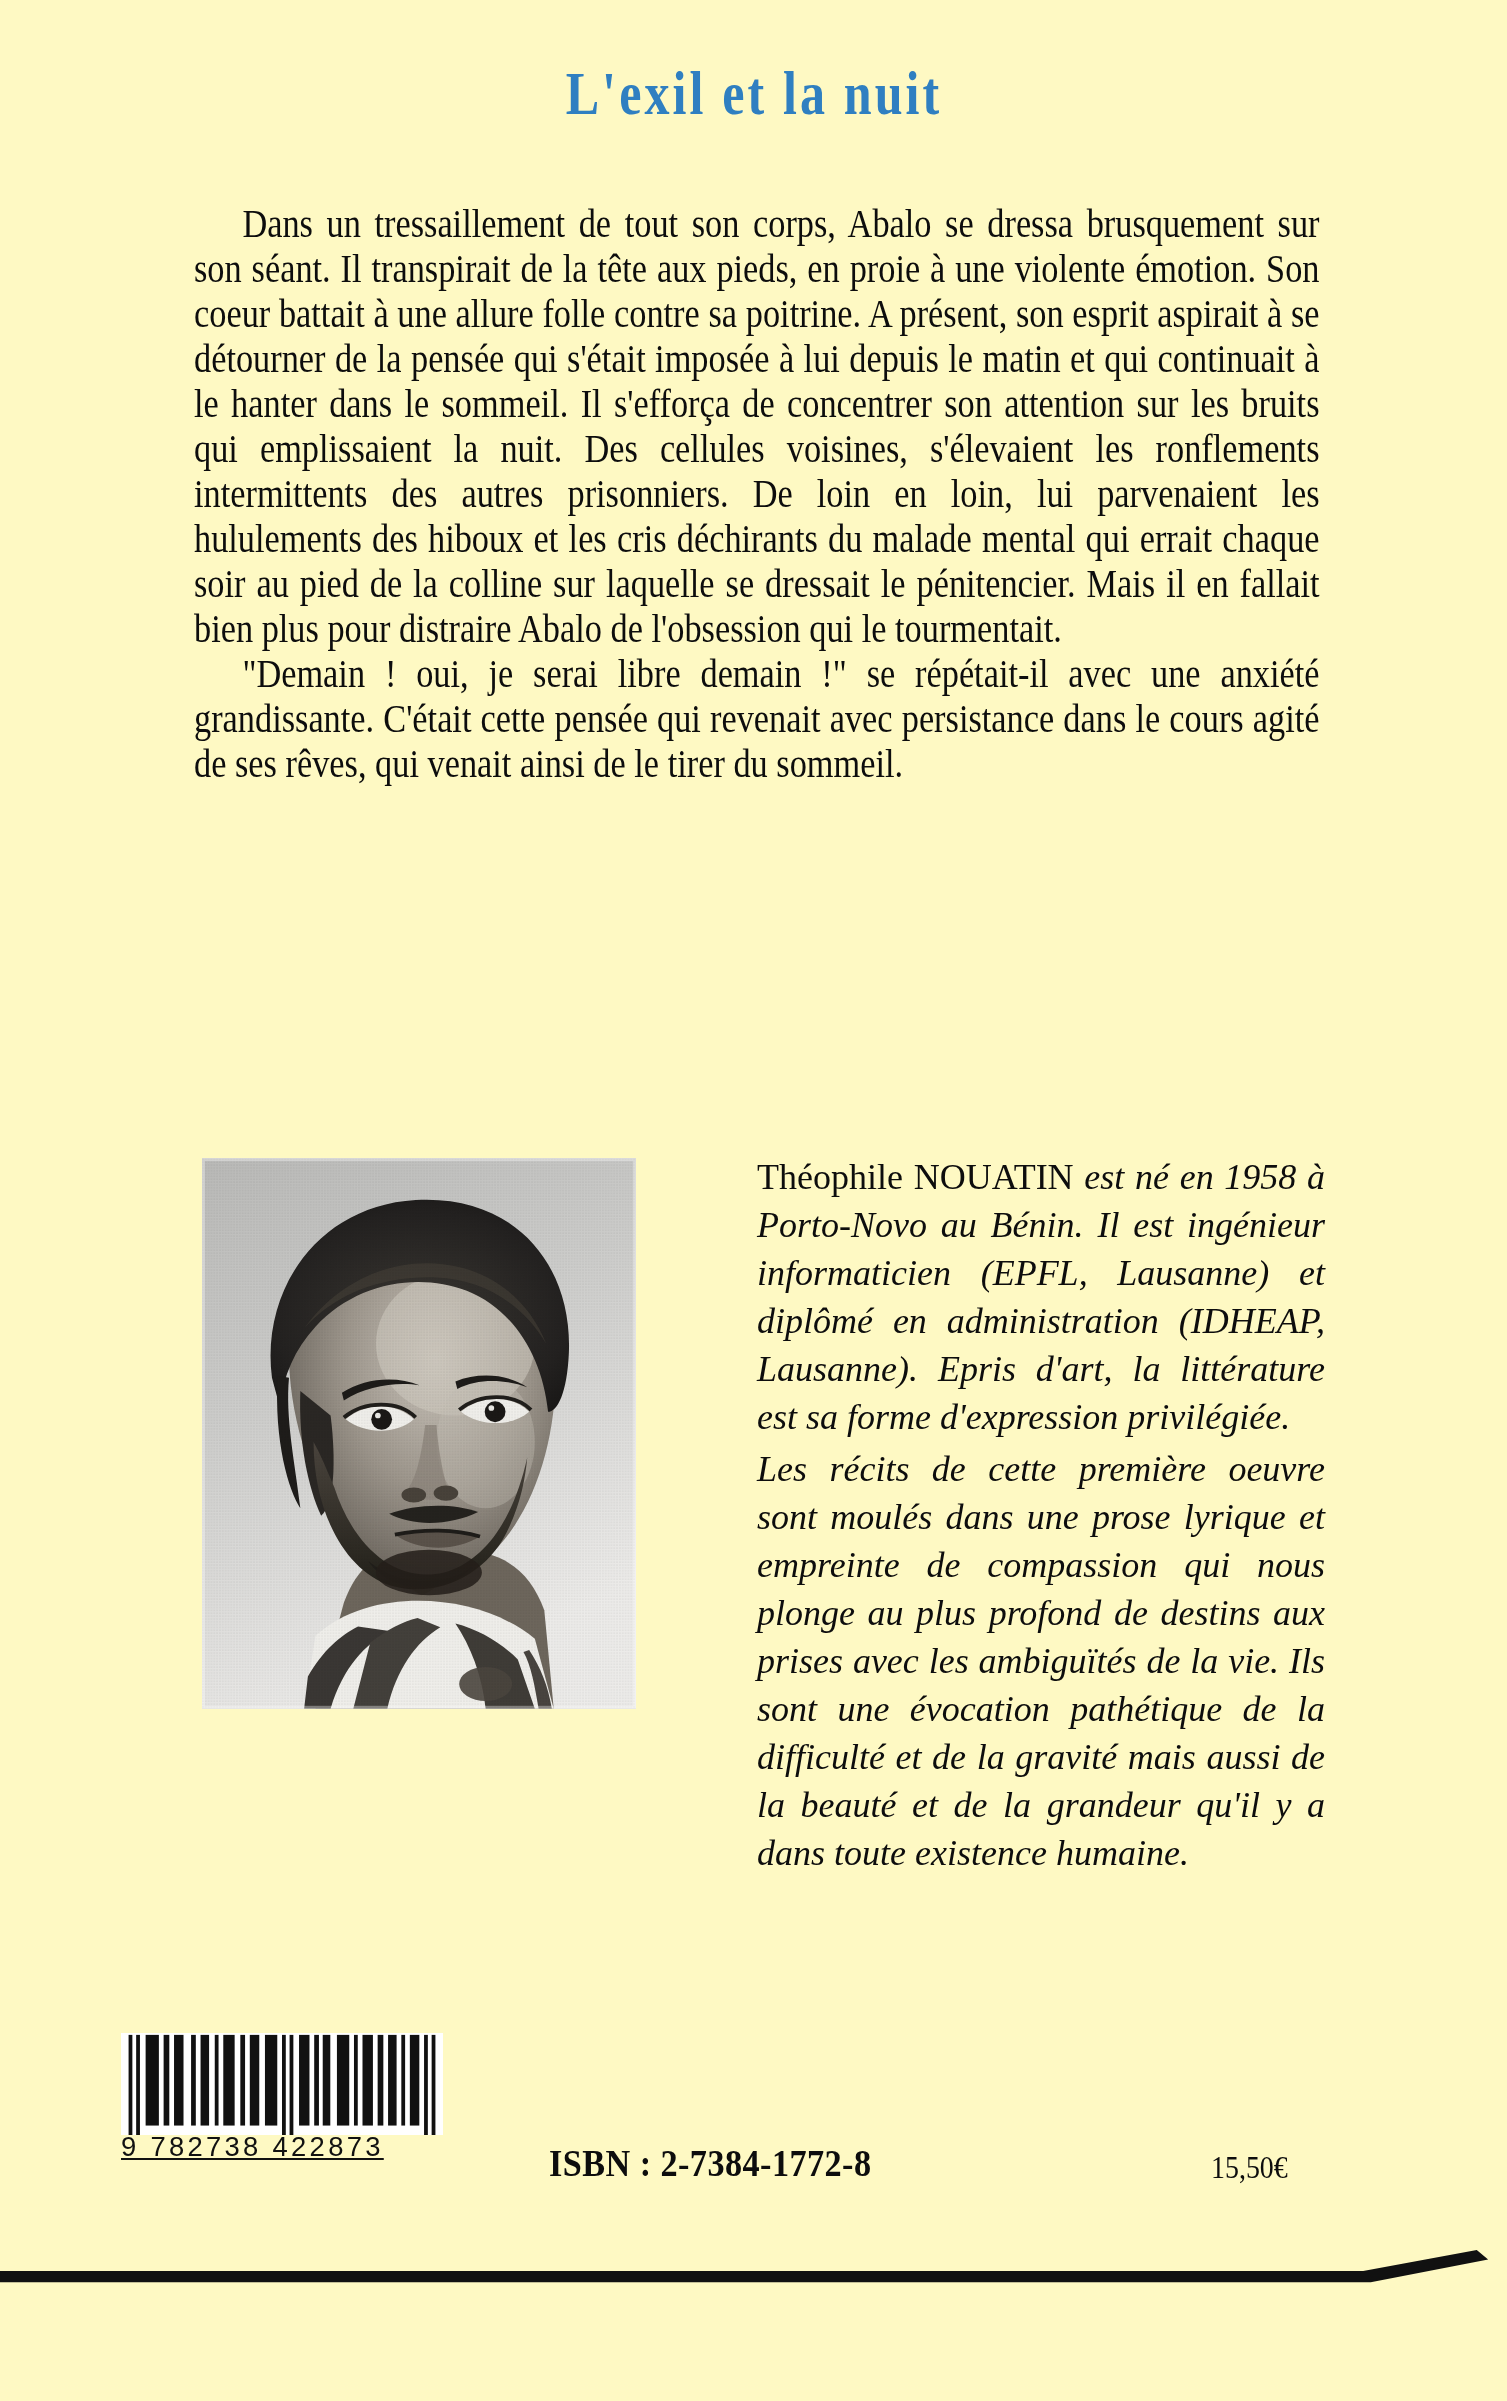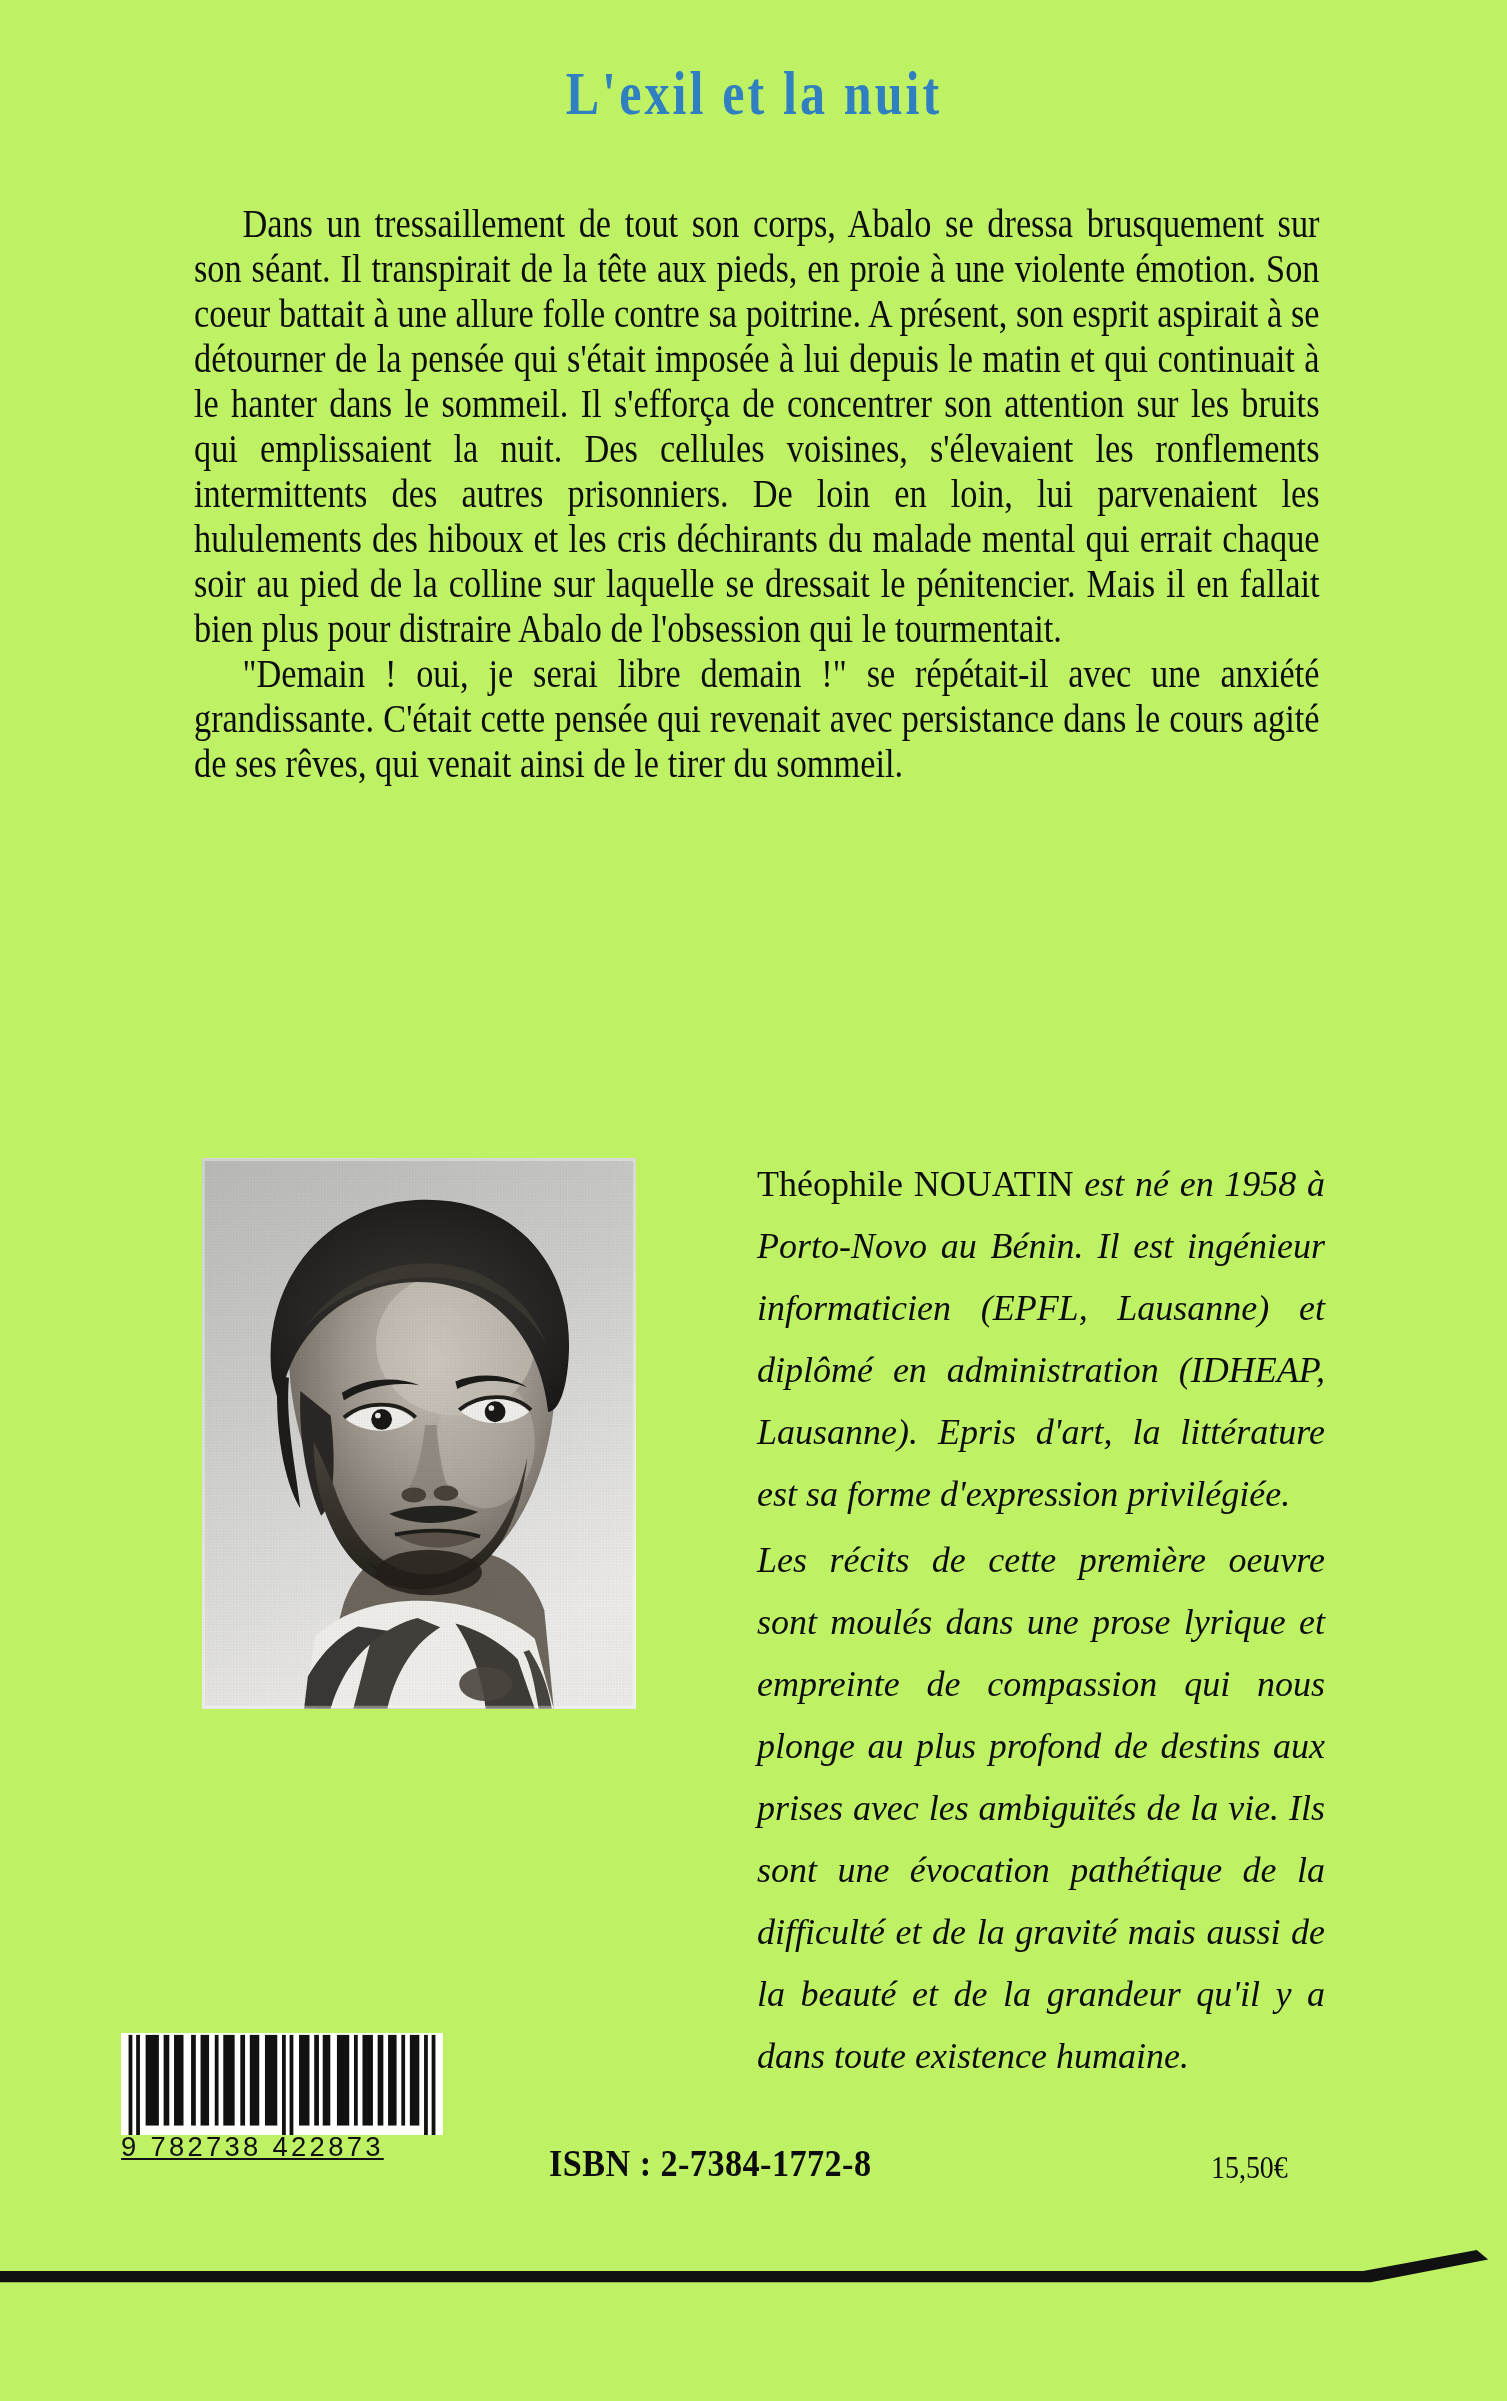--- a/index.html
+++ b/index.html
@@ -13,21 +13,21 @@
     position: relative;
     overflow: hidden;
     font-family: "Liberation Serif", "DejaVu Serif", serif;
     color: #111111;
     background: #fdfdfc;
   }
 
   .page {
     position: absolute;
     inset: 0;
-    background: #bef264;
+    background: #fef9c3;
   }
 
   
   .book-title {
     position: absolute;
     top: 59px;
     left: 0;
     width: 1508px;
     text-align: center;
     color: #2f7fc1;
@@ -73,21 +73,21 @@
   }
   .author-photo svg { display: block; }
 
   
   .bio {
     position: absolute;
     left: 757px;
     top: 1153px;
     width: 568px;
     font-size: 36px;
-    line-height: 62px;
+    line-height: 48px;
     text-align: justify;
     text-justify: inter-word;
     font-style: italic;
     color: #0d0d0d;
   }
   .bio p { margin: 0; }
   .bio .author-name {
     font-style: normal;
   }
   .bio p.para-2 { margin-top: 4px; }

